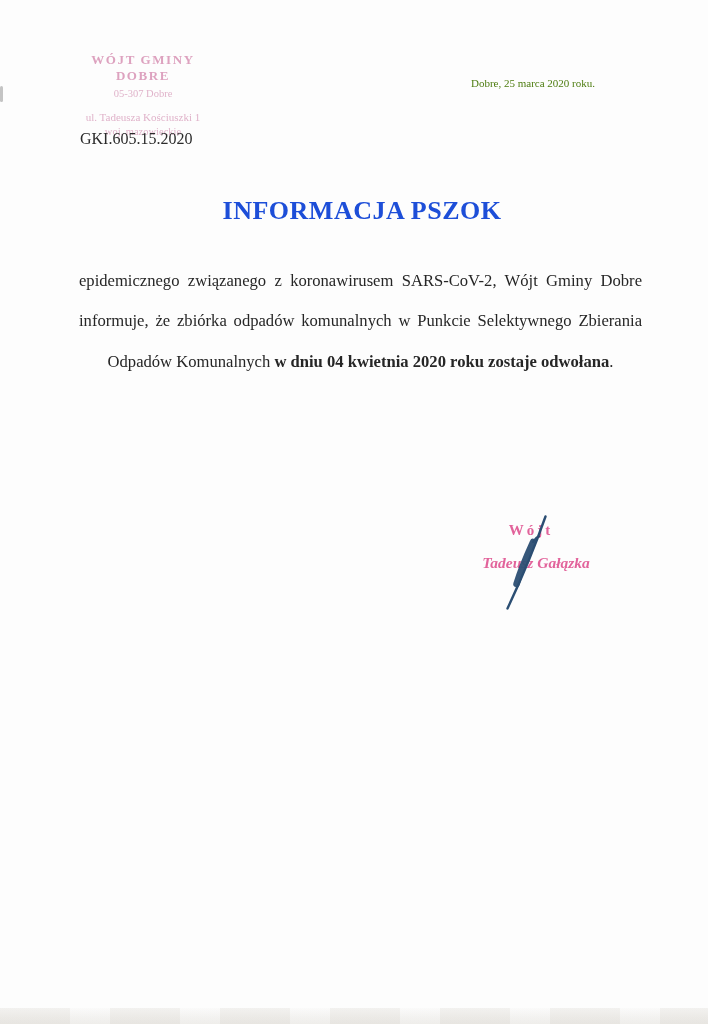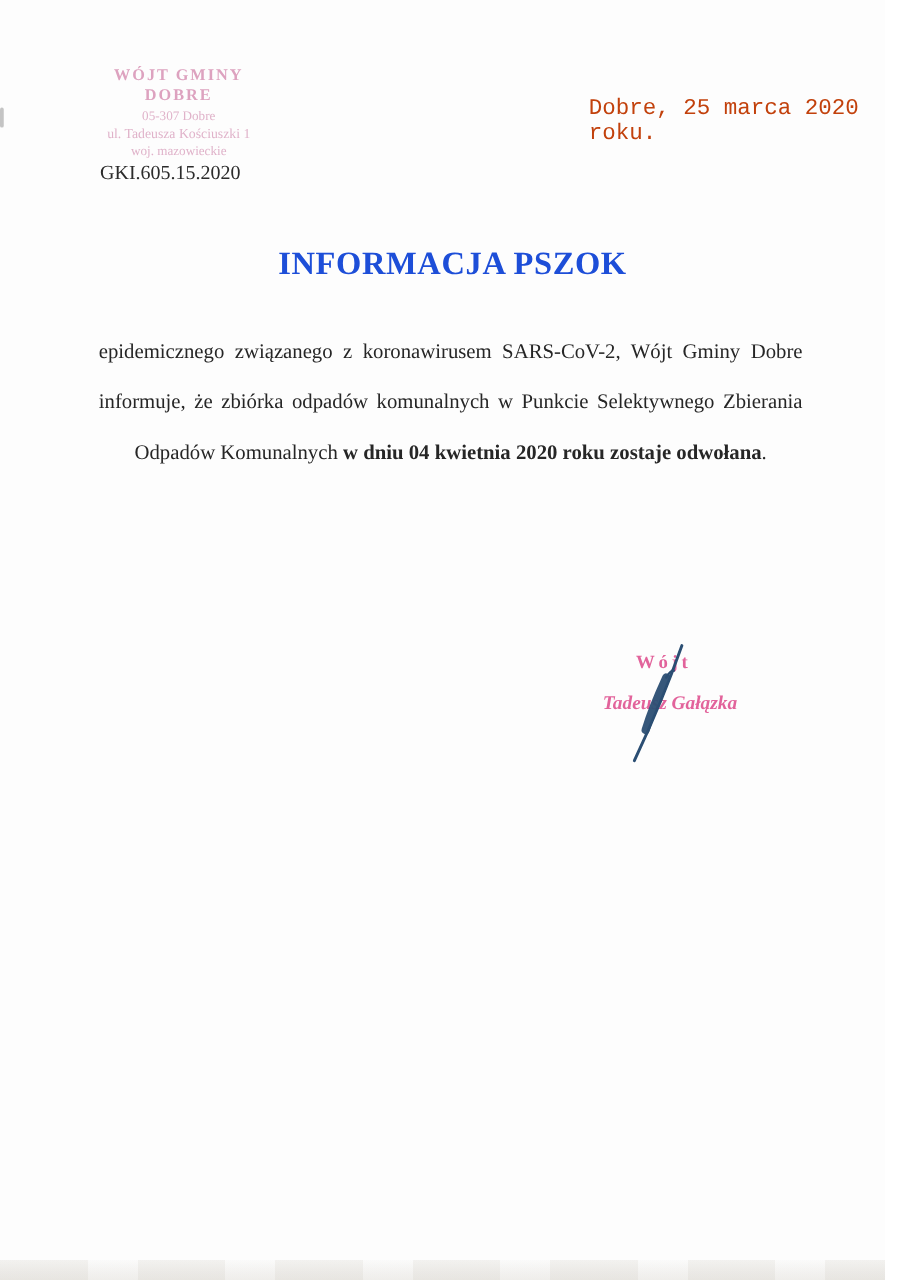--- a/index.html
+++ b/index.html
@@ -27,31 +27,30 @@
     filter: blur(0.4px);
     opacity: 0.85;
   }
   .sender-stamp .s1 {
     font-size: 13px;
     font-weight: bold;
     letter-spacing: 1.6px;
     color: #d893b5;
   }
   .sender-stamp .s2 { font-size: 10.5px; color: #dba6c1; margin-top: 4px; }
-  .sender-stamp .s3 { font-size: 11px;   color: #dba6c1; margin-top: 2px; }
+  .sender-stamp .s3 { font-size: 11px;   color: #dba6c1; margin-top: 12px; }
   .sender-stamp .s4 { font-size: 10.5px; color: #dba6c1; margin-top: 3px; }
 
   
   .date-line {
     position: absolute;
     left: 471px;
     top: 77px;
-    font-size: 18px;
-    color: #c2410c;
-    font-family: Liberation Mono, monospace;
+    font-size: 11px;
+    color: #4d7c0f;
   }
   .reference-number {
     position: absolute;
     left: 80px;
     top: 130px;
     font-size: 16px;
     color: #2b2b2b;
   }
 
   

